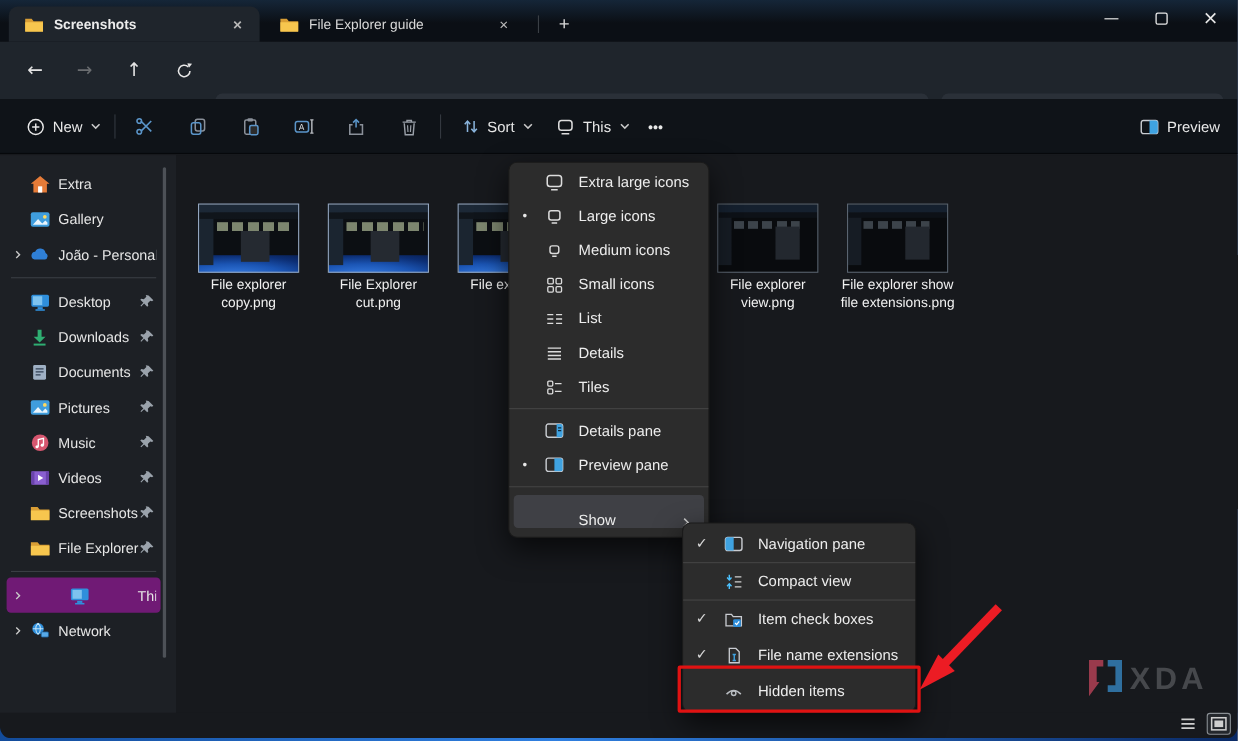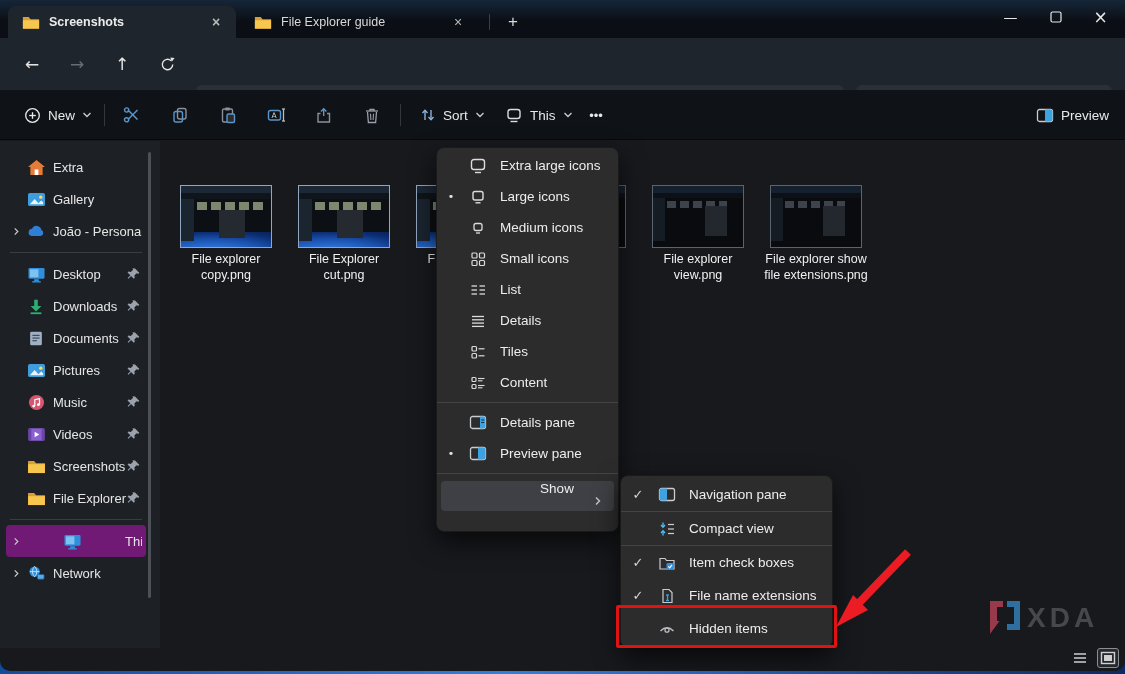--- a/index.html
+++ b/index.html
@@ -72,28 +72,28 @@
       linear-gradient(#23282f,#23282f) 52px 20px / 22px 30px,
       repeating-linear-gradient(90deg,#3c434a 0 9px,transparent 9px 13px) 14px 15px / 60px 7px,
       linear-gradient(#161c24,#161c24) 0 7px / 12px 48px,
       #090b0e;
     background-repeat:no-repeat; }
   .fname { position:absolute; left:4px; top:111px; width:110px; text-align:center; font-size:12.5px; line-height:15.5px; color:#f0f0f0; }
 
   
   .menu { position:absolute; background:#2c2c2c; border:1px solid #1a1a1a; border-radius:8px;
     box-shadow:0 10px 26px rgba(0,0,0,.65); color:#ededed; font-size:13.5px; }
-  .view-menu { left:436px; top:147px; width:183px; z-index:50; padding:2px 0 20px; }
+  .view-menu { left:462px; top:147px; width:183px; z-index:50; padding:2px 0 8px; }
   .mrow { height:31px; display:flex; align-items:center; }
   .m-bullet { width:28px; text-align:center; font-size:11px; color:#e8e8e8; }
   .m-icon { width:26px; display:flex; justify-content:center; }
   .m-label { margin-left:9px; white-space:nowrap; }
   .msep { height:9px; display:flex; align-items:center; }
   .msep div { height:1px; background:#444; width:100%; }
-  .show-row { height:30px; margin:3px 4px 0; background:#3f4045; border-radius:4px; display:flex; align-items:center;flex-direction:column; }
+  .show-row { height:30px; margin:3px 4px 0; background:#3f4045; border-radius:4px; display:flex; align-items:flex-end; }
   .show-row .m-label { margin-left:59px; }
   .show-chev { margin-left:auto; margin-right:12px; display:flex; }
 
   .sub-menu { left:620px; top:475px; width:213px; z-index:55; padding:2px 0; }
   .subrow { height:33px; display:flex; align-items:center; }
   .sub-check { width:34px; text-align:center; font-size:13px; color:#d6d6d6; }
   .sub-icon { width:24px; display:flex; justify-content:center; }
   .sub-label { margin-left:10px; white-space:nowrap; }
   .subsep { height:1px; background:#444; }
 
@@ -763,29 +763,20 @@
     </div>
     <div class="mrow">
       <span class="m-bullet"></span>
       <span class="m-icon">
           <svg width="18" height="16">
             <use href="#i-ico-tiles"></use>
           </svg>
         </span>
       <span class="m-label">Tiles</span>
     </div>
-    <div class="mrow">
-      <span class="m-bullet"></span>
-      <span class="m-icon">
-          <svg width="18" height="16">
-            <use href="#i-ico-content"></use>
-          </svg>
-        </span>
-      <span class="m-label">Content</span>
-    </div>
     <div class="msep">
         <div></div>
       </div>
     <div class="mrow">
       <span class="m-bullet"></span>
       <span class="m-icon">
           <svg width="18" height="15">
             <use href="#i-pane-details"></use>
           </svg>
         </span>

